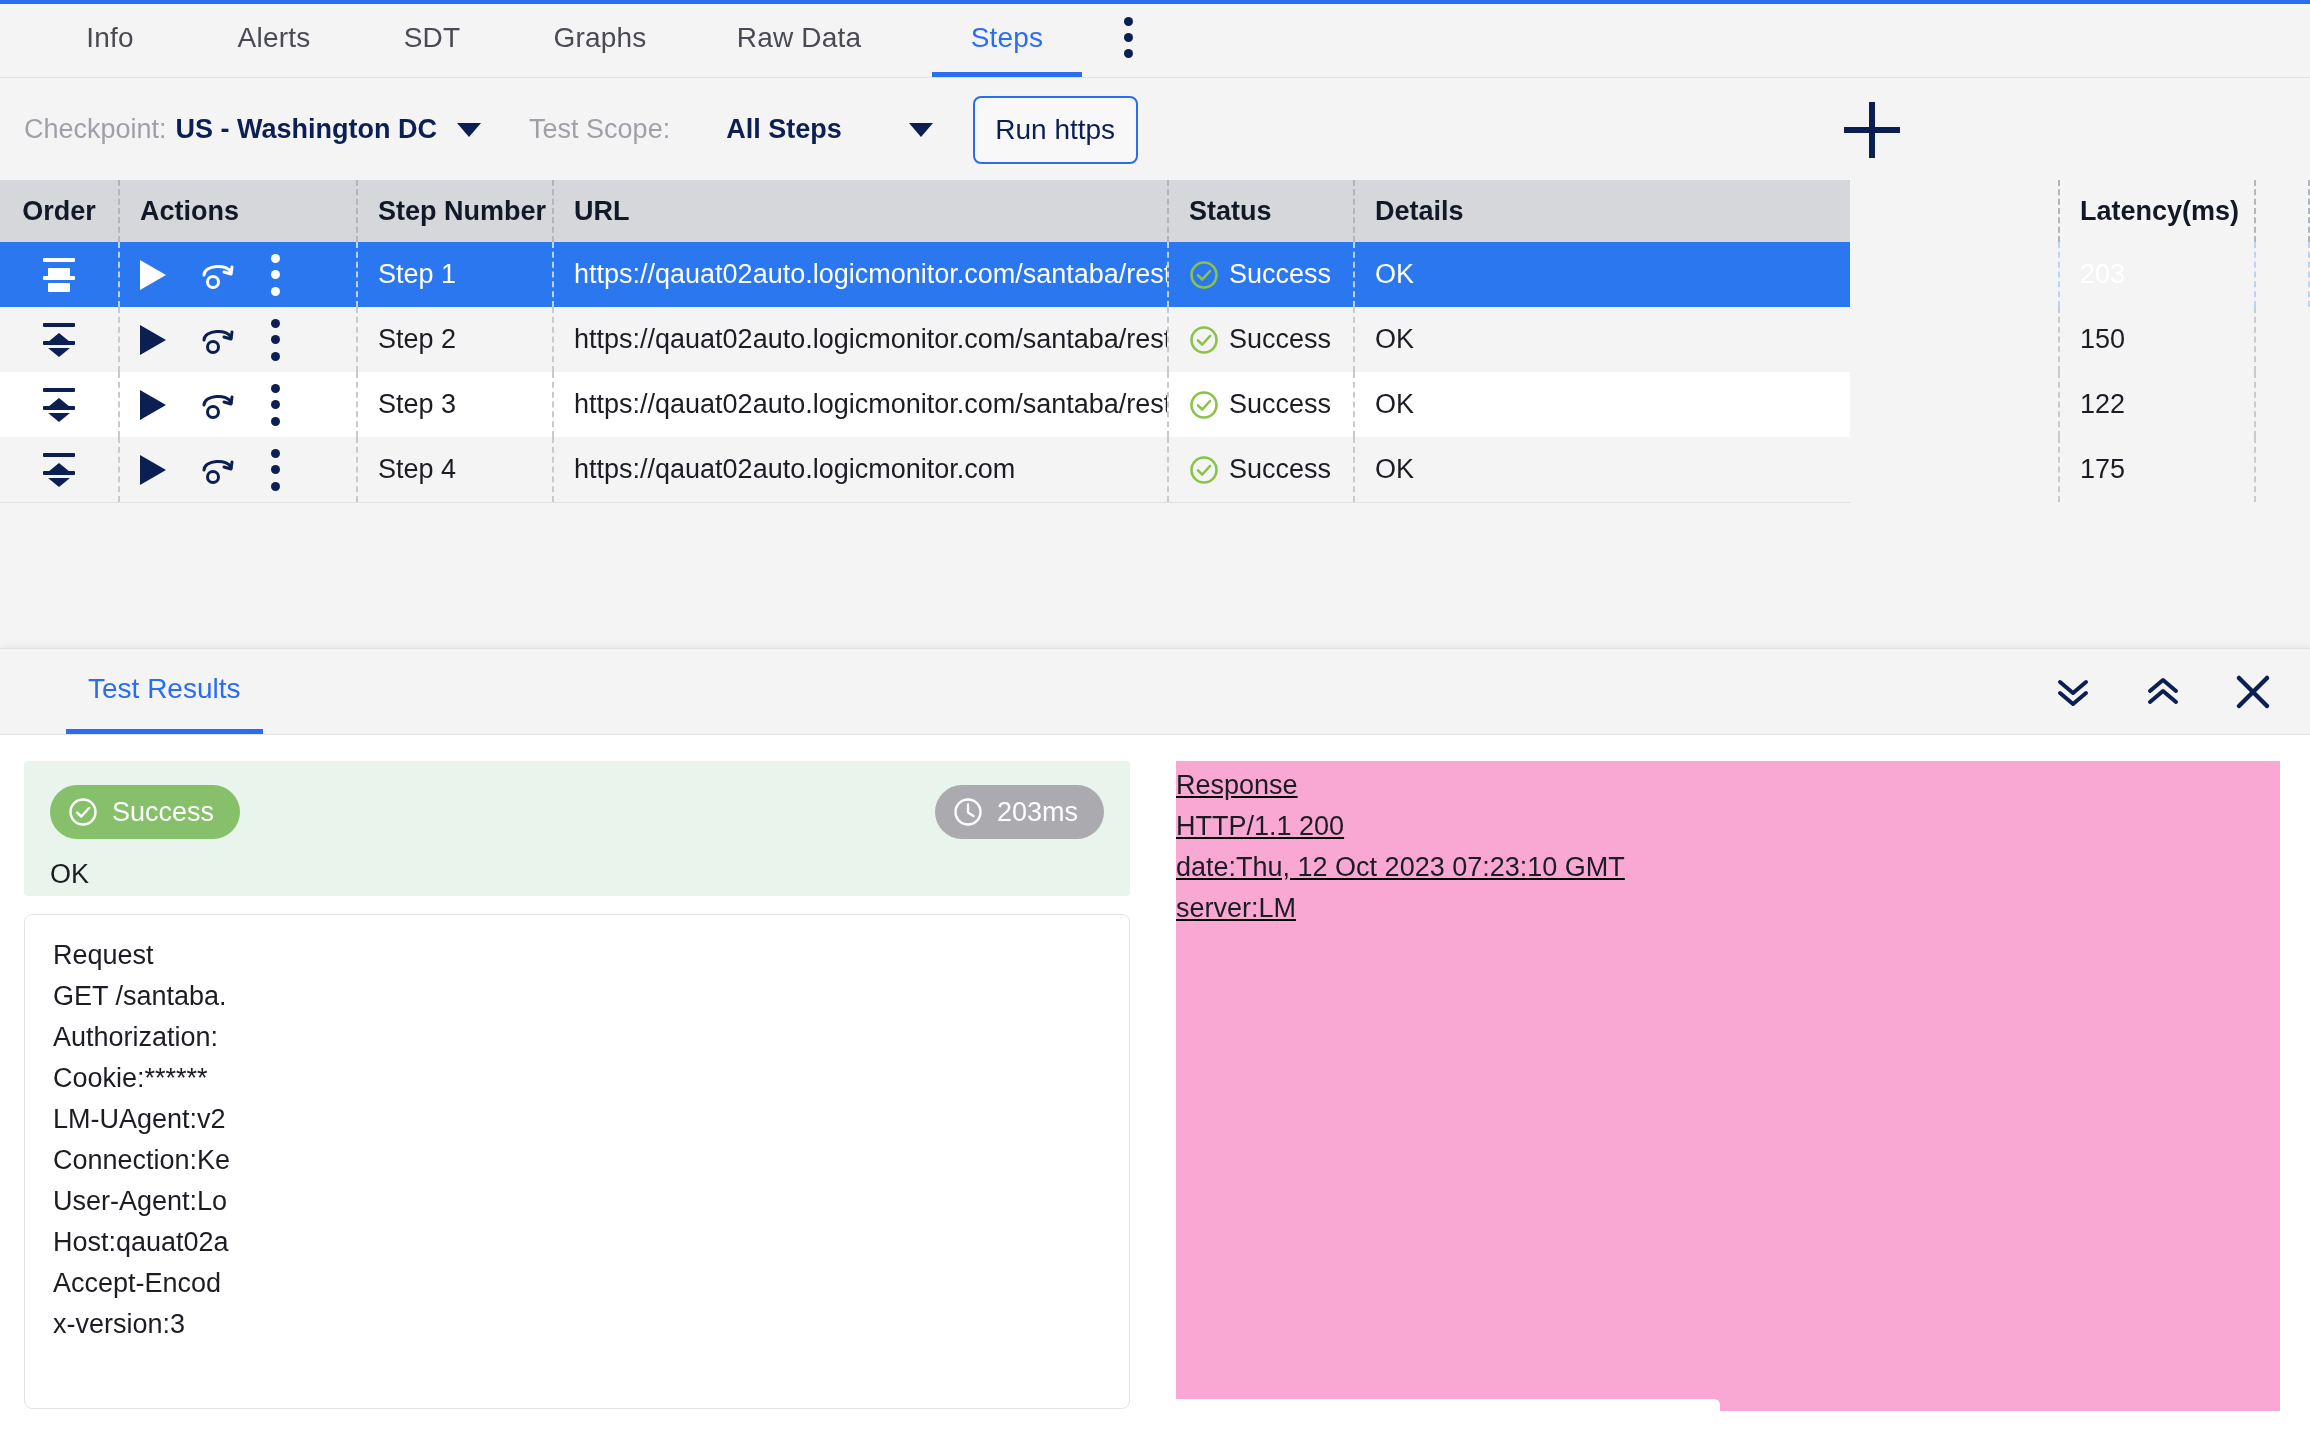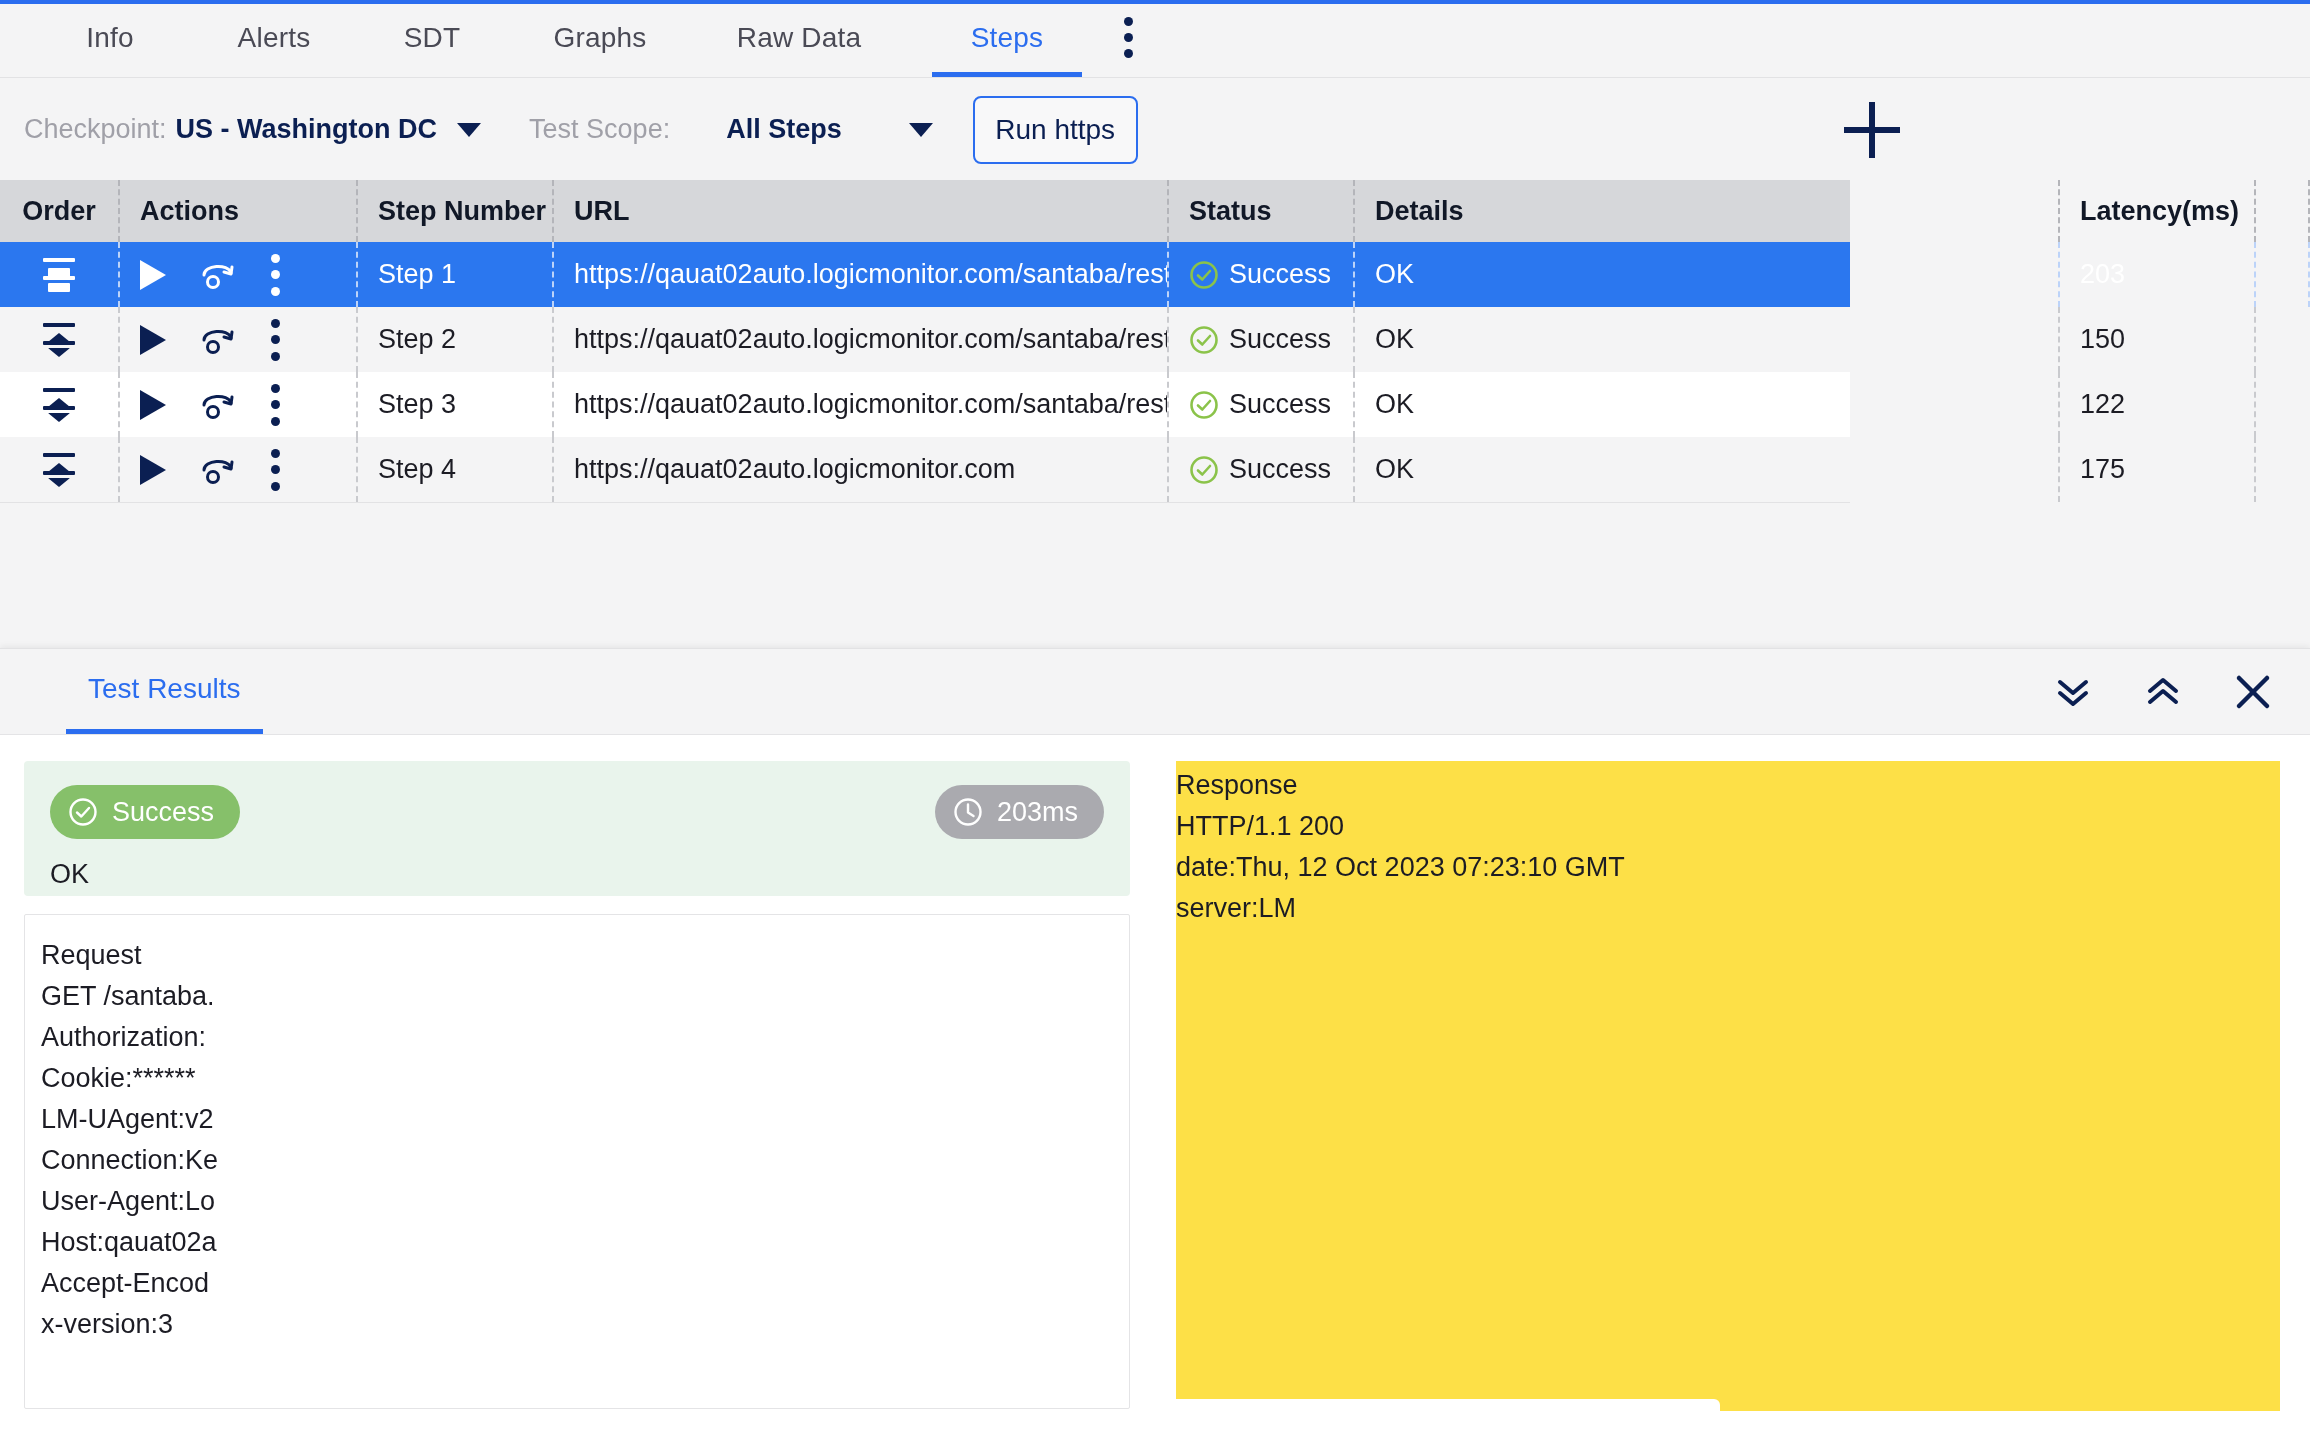--- a/index.html
+++ b/index.html
@@ -173,29 +173,29 @@
   .pill-time {
     position: absolute; right: 26px; top: 24px;
     display: inline-flex; align-items: center; gap: 14px;
     background: #aaaaaf; color: #ffffff; border-radius: 32px;
     height: 54px; padding: 0 26px 0 18px; font-size: 27px;
   }
   .sum-ok { margin-top: 20px; font-size: 27px; color: #1c1c24; }
 
   .code-card {
     margin-top: 18px; background: #ffffff; border: 1px solid #e4e4e6;
-    border-radius: 2px; height: 495px; overflow: hidden;
-    padding: 20px 0 0 0;
+    border-radius: 8px; height: 495px; overflow: hidden;
+    padding: 20px 0 0 12px;
   }
   .code-line {
     font-size: 27px; color: #1c1c24; line-height: 41px;
     white-space: nowrap; overflow: hidden; padding-left: 16px;
   }
   .resp-card {
-    background: #fde047; height: 650px; overflow: hidden; padding: 4px 0 0 0;
+    background: #f9a8d4; height: 650px; overflow: hidden; padding: 4px 0 0 0; text-decoration: underline;
   }
   .resp-line { font-size: 27px; color: #1c1c24; line-height: 41px; white-space: nowrap; }
   .resp-ghost {
     position: absolute; left: 0px; bottom: 0px; width: 560px; height: 36px;
     background: #ffffff; border-top-right-radius: 6px;
   }
 </style>
 </head>
 <body>
 

